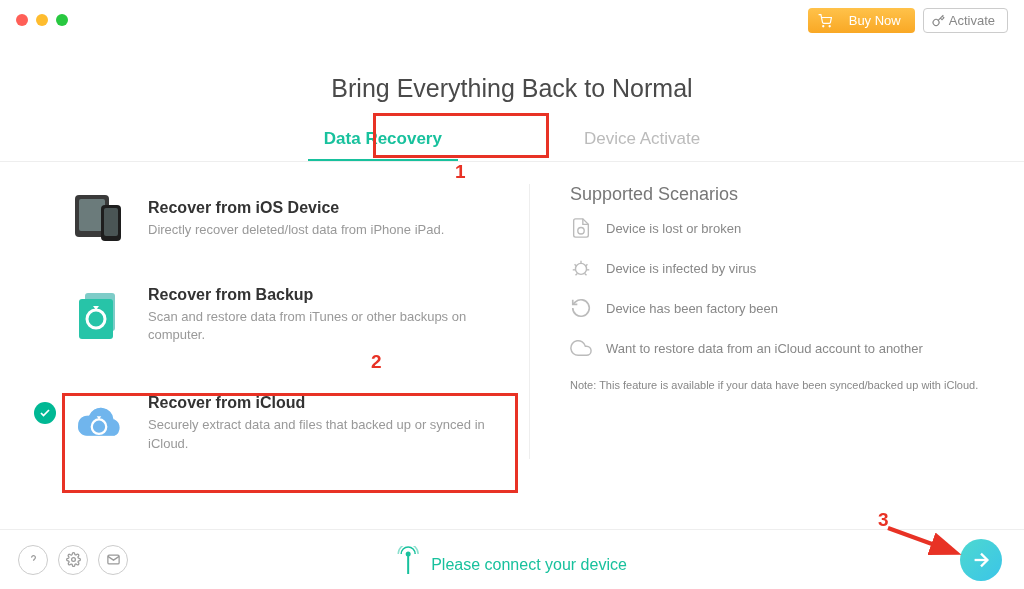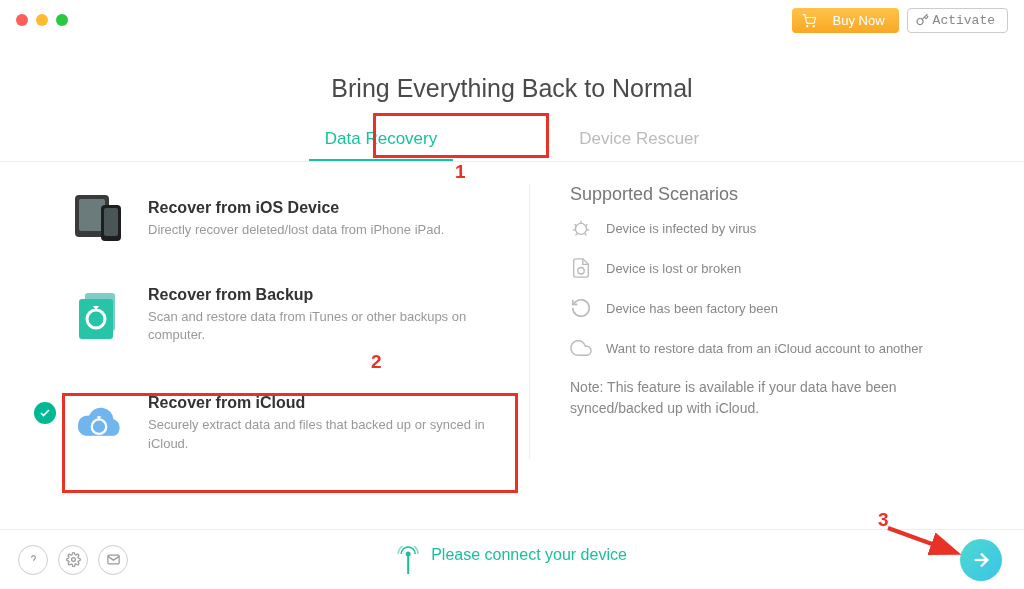--- a/index.html
+++ b/index.html
@@ -37,24 +37,23 @@
       cursor: pointer;
     }
     .activate-btn {
       background: #fff;
       color: #888;
       border: 1px solid #ccc;
       padding: 4px 12px 4px 8px;
       border-radius: 4px;
       font-size: 13px;
       display: flex;
-      align-items: flex-start;
+      align-items: center;
       gap: 4px;
       cursor: pointer;
-      font-family: Liberation Mono, monospace;
     }
     .main-title {
       text-align: center;
       font-size: 25px;
       font-weight: 400;
       color: #4a4a4a;
       margin-top: 34px;
     }
     .tabs {
       display: flex;
@@ -65,20 +64,21 @@
     }
     .tab {
       font-size: 17px;
       padding: 6px 16px 10px;
       cursor: pointer;
       color: #bbb;
     }
     .tab.active {
       color: #18c19d;
       border-bottom: 2px solid #18c19d;
+      font-weight: bold;
     }
     .tab-highlight {
       position: absolute;
       border: 3px solid #e83225;
       left: 373px;
       top: 113px;
       width: 176px;
       height: 45px;
       pointer-events: none;
     }
@@ -114,21 +114,21 @@
       left: 62px;
       top: 393px;
       width: 456px;
       height: 100px;
       pointer-events: none;
     }
     .right-col { flex: 1; padding-left: 40px; }
     .scenarios-title { font-size: 18px; color: #777; font-weight: 400; margin-bottom: 12px; }
     .scenario { display: flex; align-items: center; gap: 14px; font-size: 13px; color: #888; margin-bottom: 18px; }
     .scenario-icon { width: 22px; height: 22px; flex-shrink: 0; }
-    .note { font-size: 14px; color: #888; margin-top: 4px; line-height: 1.5; }
+    .note { font-size: 11px; color: #888; margin-top: 4px; line-height: 1.5; }
     .footer {
       position: absolute;
       bottom: 0; left: 0; right: 0;
       height: 60px;
       border-top: 1px solid #eee;
       display: flex;
       align-items: center;
       padding: 0 18px;
     }
     .footer-icons { display: flex; gap: 10px; }
@@ -138,21 +138,21 @@
       border-radius: 50%;
       display: flex; align-items: center; justify-content: center;
       cursor: pointer;
       color: #888;
     }
     .connect-msg {
       position: absolute;
       left: 50%;
       transform: translateX(-50%);
       display: flex;
-      align-items: flex-start;
+      align-items: flex-end;
       gap: 12px;
       color: #18c19d;
       font-size: 16px;
     }
     .next-btn {
       position: absolute;
       right: 22px;
       width: 42px; height: 42px;
       border-radius: 50%;
       background: linear-gradient(135deg,#4dd8d0,#3bc5e8);
@@ -196,21 +196,21 @@
         </svg>
       <span>Activate</span>
     </button>
   </div>
 </div>
 
 <h1 class="main-title">Bring Everything Back to Normal</h1>
 
 <div class="tabs">
   <div class="tab active">Data Recovery</div>
-  <div class="tab">Device Rescuer</div>
+  <div class="tab">Device Activate</div>
 </div>
 
 <div class="tab-highlight"></div>
 <div class="anno-num" style="left:455px; top:161px;">1</div>
 
 <div class="content">
   <div class="left-col">
 
     <div class="option">
       <div class="option-icon">
@@ -260,42 +260,42 @@
         <div class="option-title">Recover from iCloud</div>
         <div class="option-desc">Securely extract data and files that backed up or synced in iCloud.</div>
       </div>
     </div>
 
   </div>
 
   <div class="right-col">
     <div class="scenarios-title">Supported Scenarios</div>
 
+    <div class="scenario">
+      <svg class="scenario-icon" viewBox="0 0 24 24" fill="none" stroke="#bbb" stroke-width="1.5">
+          <path d="M14 2H6a2 2 0 0 0-2 2v16a2 2 0 0 0 2 2h12a2 2 0 0 0 2-2V8z"></path>
+          <polyline points="14 2 14 8 20 8"></polyline>
+          <circle cx="12" cy="15" r="3.5"></circle>
+        </svg>
+      <span>Device is lost or broken</span>
+    </div>
     <div class="scenario">
       <svg class="scenario-icon" viewBox="0 0 24 24" fill="none" stroke="#bbb" stroke-width="1.5">
           <circle cx="12" cy="13" r="6"></circle>
           <line x1="12" y1="4" x2="12" y2="7"></line>
           <line x1="5" y1="8" x2="7" y2="10"></line>
           <line x1="19" y1="8" x2="17" y2="10"></line>
           <line x1="3" y1="14" x2="6" y2="14"></line>
           <line x1="21" y1="14" x2="18" y2="14"></line>
           <line x1="6" y1="20" x2="8" y2="18"></line>
           <line x1="18" y1="20" x2="16" y2="18"></line>
         </svg>
       <span>Device is infected by virus</span>
     </div>
     <div class="scenario">
-      <svg class="scenario-icon" viewBox="0 0 24 24" fill="none" stroke="#bbb" stroke-width="1.5">
-          <path d="M14 2H6a2 2 0 0 0-2 2v16a2 2 0 0 0 2 2h12a2 2 0 0 0 2-2V8z"></path>
-          <polyline points="14 2 14 8 20 8"></polyline>
-          <circle cx="12" cy="15" r="3.5"></circle>
-        </svg>
-      <span>Device is lost or broken</span>
-    </div>
-    <div class="scenario">
       <svg class="scenario-icon" viewBox="0 0 24 24" fill="none" stroke="#bbb" stroke-width="1.8">
           <path d="M3 12a9 9 0 1 0 3-6.7L3 8"></path>
           <polyline points="3 3 3 8 8 8"></polyline>
         </svg>
       <span>Device has been factory been</span>
     </div>
     <div class="scenario">
       <svg class="scenario-icon" viewBox="0 0 24 24" fill="none" stroke="#bbb" stroke-width="1.6">
           <path d="M18 10h-1.3A8 8 0 1 0 9 20h9a5 5 0 0 0 0-10z"></path>
         </svg>

